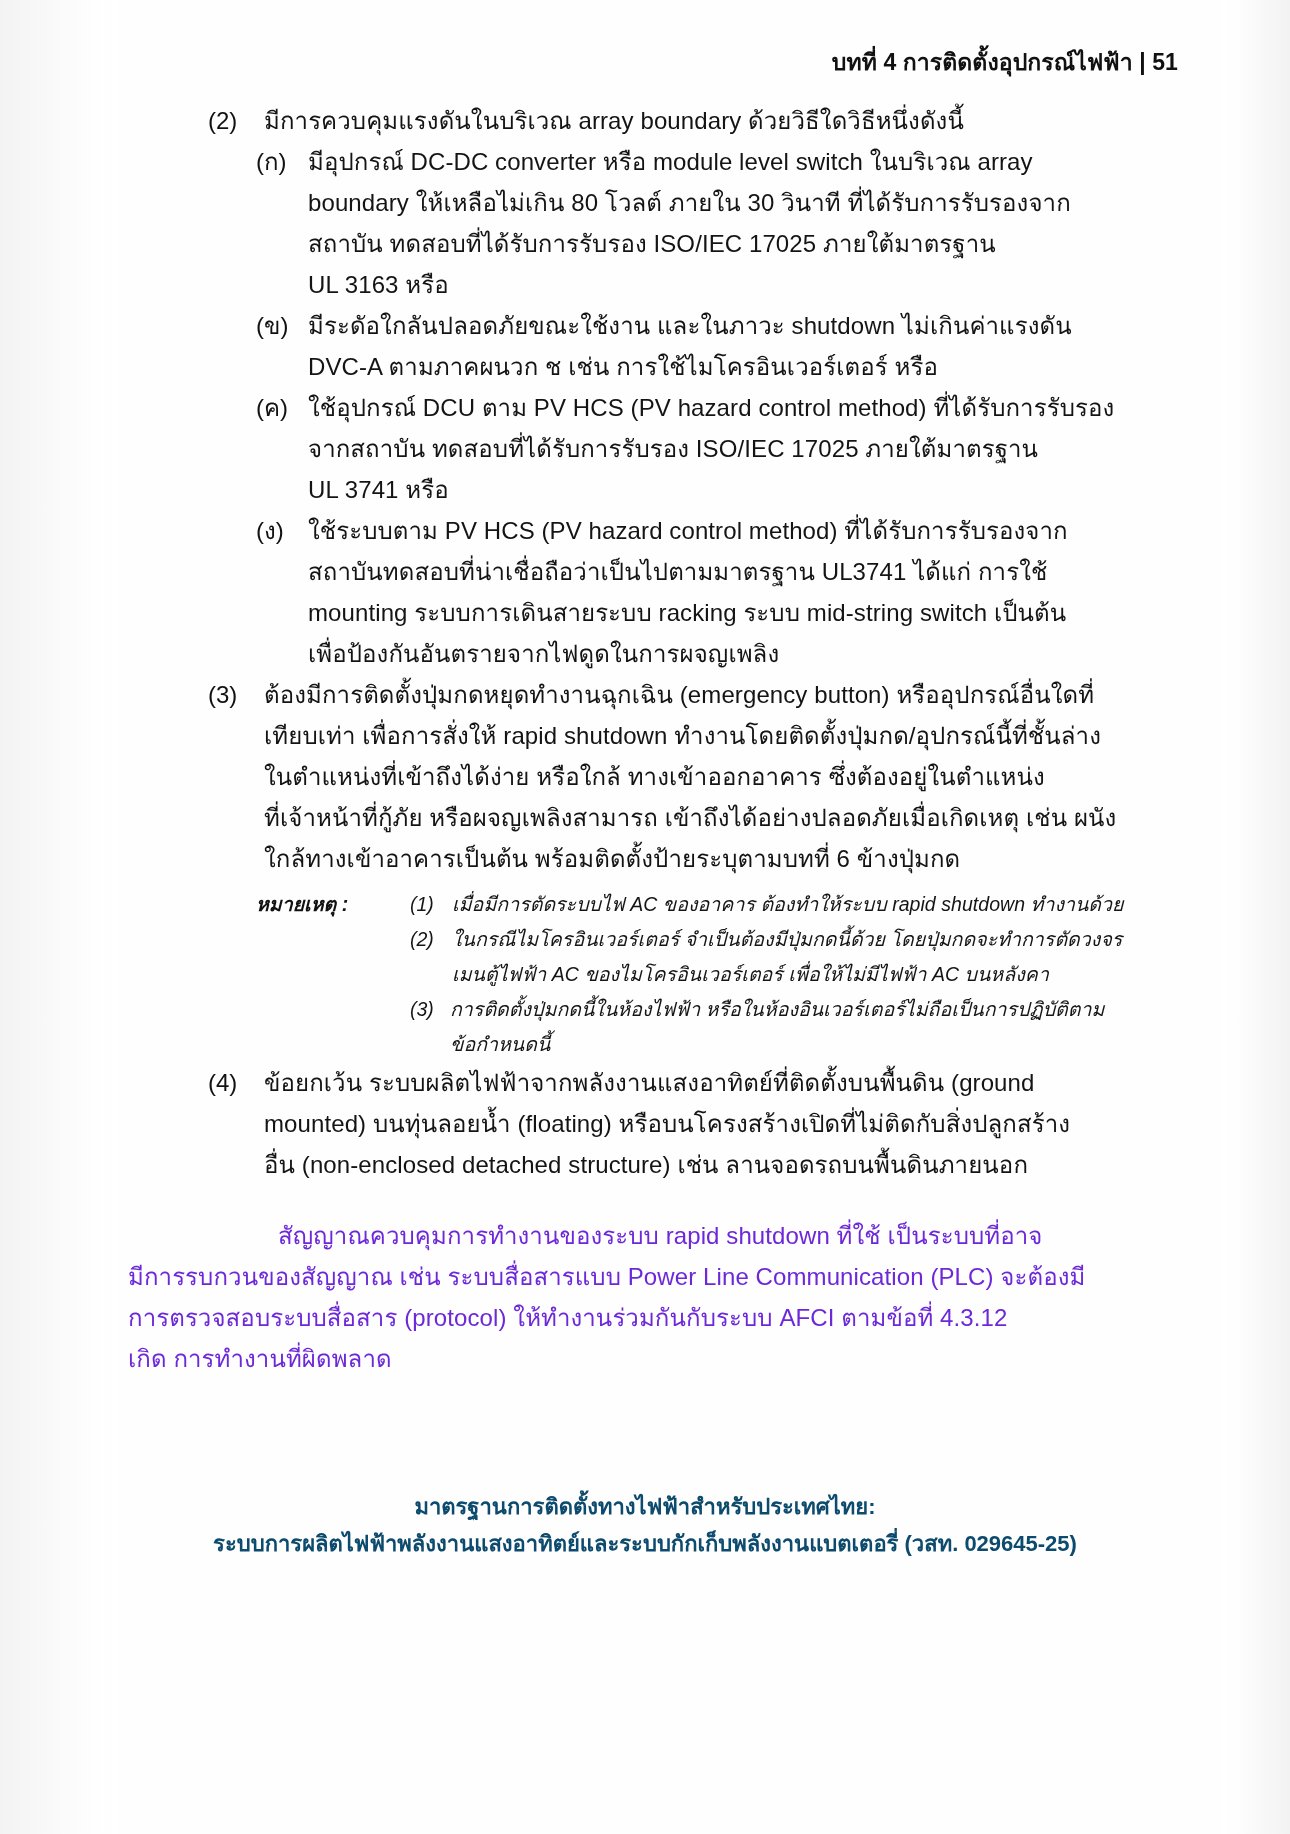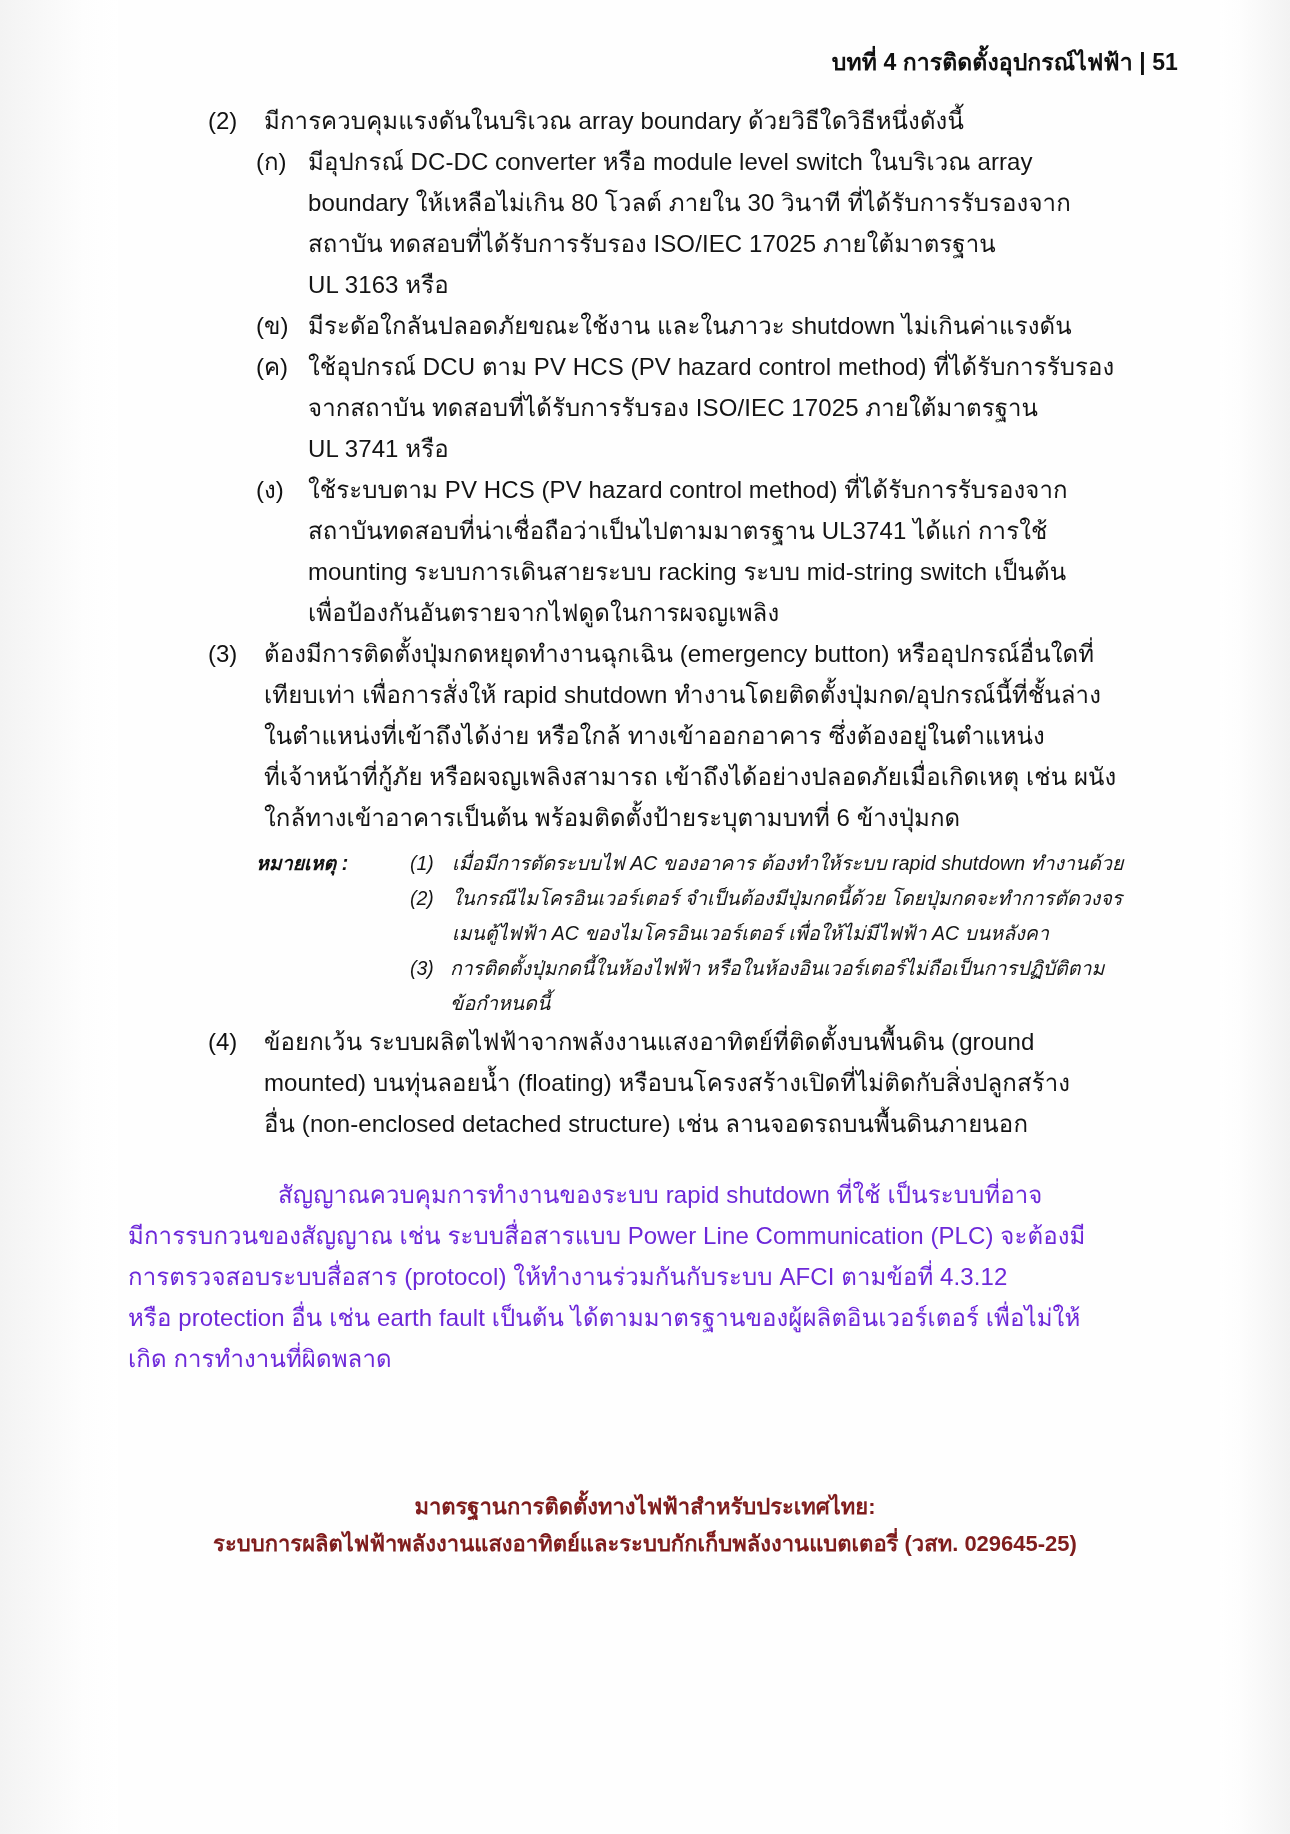--- a/index.html
+++ b/index.html
@@ -143,21 +143,21 @@
     position: absolute;
     left: 0;
     right: 0;
     bottom: 272px;
     text-align: center;
   }
   .footer-line {
     font-size: 22px;
     font-weight: 700;
     line-height: 37px;
-    color: #7f1d1d;
+    color: #0c4a6e;
     white-space: nowrap;
   }
 
   
   .edge-left {
     position: absolute;
     left: 0; top: 0; bottom: 0;
     width: 118px;
     background: linear-gradient(to right, #f3f3f3 0%, #fdfdfd 70%, #ffffff 100%);
     pointer-events: none;
@@ -196,20 +196,21 @@
         <div class="ln">boundary ให้เหลือไม่เกิน 80 โวลต์ ภายใน 30 วินาที ที่ได้รับการรับรองจาก</div>
         <div class="ln">สถาบัน ทดสอบที่ได้รับการรับรอง ISO/IEC 17025 ภายใต้มาตรฐาน</div>
         <div class="ln">UL 3163 หรือ</div>
       </div>
     </div>
 
     <div class="item-row lvl2">
       <div class="marker">(ข)</div>
       <div class="lines">
         <div class="ln">มีระดัอใกลันปลอดภัยขณะใช้งาน และในภาวะ shutdown ไม่เกินค่าแรงดัน</div>
+        <div class="ln">DVC-A ตามภาคผนวก ช เช่น การใช้ไมโครอินเวอร์เตอร์ หรือ</div>
       </div>
     </div>
 
     <div class="item-row lvl2">
       <div class="marker">(ค)</div>
       <div class="lines">
         <div class="ln">ใช้อุปกรณ์ DCU ตาม PV HCS (PV hazard control method) ที่ได้รับการรับรอง</div>
         <div class="ln">จากสถาบัน ทดสอบที่ได้รับการรับรอง ISO/IEC 17025 ภายใต้มาตรฐาน</div>
         <div class="ln">UL 3741 หรือ</div>
       </div>
@@ -272,21 +273,20 @@
         <div class="ln">ข้อยกเว้น ระบบผลิตไฟฟ้าจากพลังงานแสงอาทิตย์ที่ติดตั้งบนพื้นดิน (ground</div>
         <div class="ln">mounted) บนทุ่นลอยน้ำ (floating) หรือบนโครงสร้างเปิดที่ไม่ติดกับสิ่งปลูกสร้าง</div>
         <div class="ln">อื่น (non-enclosed detached structure) เช่น ลานจอดรถบนพื้นดินภายนอก</div>
       </div>
     </div>
 
     <div class="closing">
       <div class="pln indent">สัญญาณควบคุมการทำงานของระบบ rapid shutdown ที่ใช้ เป็นระบบที่อาจ</div>
       <div class="pln">มีการรบกวนของสัญญาณ เช่น ระบบสื่อสารแบบ Power Line Communication (PLC) จะต้องมี</div>
       <div class="pln">การตรวจสอบระบบสื่อสาร (protocol) ให้ทำงานร่วมกันกับระบบ AFCI ตามข้อที่ 4.3.12</div>
-      <div class="pln">หรือ protection อื่น เช่น earth fault เป็นต้น ได้ตามมาตรฐานของผู้ผลิตอินเวอร์เตอร์ เพื่อไม่ให้</div>
       <div class="pln">เกิด การทำงานที่ผิดพลาด</div>
     </div>
 
   </div>
 
   <div class="page-footer">
     <div class="footer-line">มาตรฐานการติดตั้งทางไฟฟ้าสำหรับประเทศไทย:</div>
     <div class="footer-line">ระบบการผลิตไฟฟ้าพลังงานแสงอาทิตย์และระบบกักเก็บพลังงานแบตเตอรี่ (วสท. 029645-25)</div>
   </div>
 

